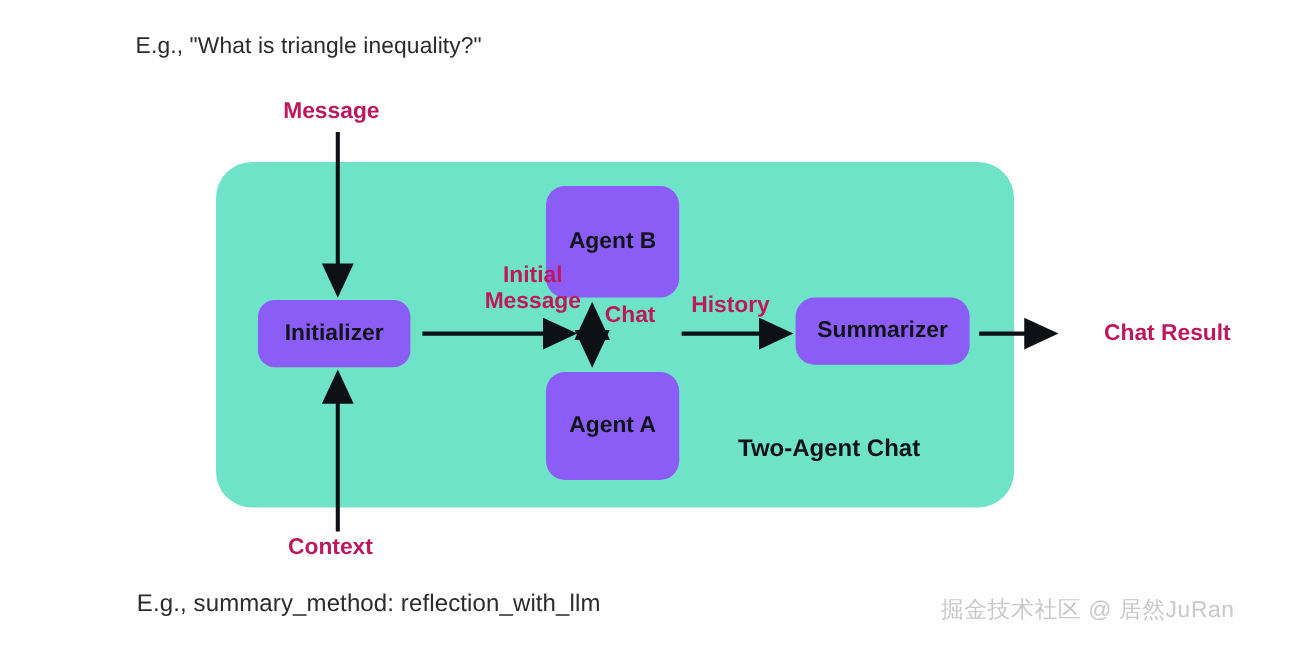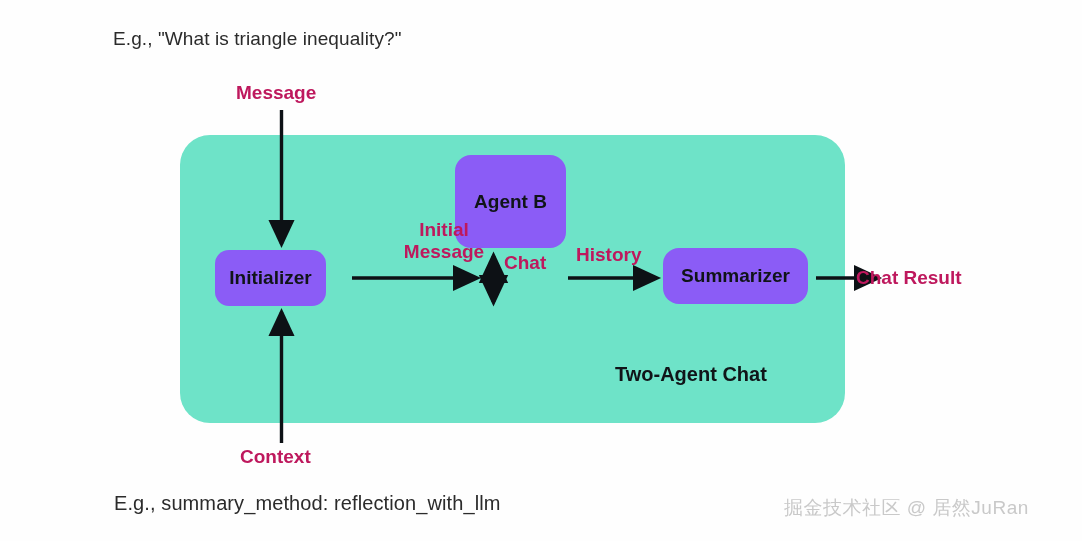--- a/index.html
+++ b/index.html
@@ -58,40 +58,40 @@
     background: #8b5cf6;
     border-radius: 14px;
     display: flex;
     align-items: center;
     justify-content: center;
     color: #101418;
     font-size: 19px;
     font-weight: 700;
     white-space: nowrap;
   }
-  #node-initializer { left: 215px; top: 250px; width: 111px; height: 56px; }
+  #node-initializer { left: 215px; top: 250px; width: 127px; height: 56px; }
   #node-agent-b     { left: 455px; top: 155px; width: 111px; height: 93px; border-radius: 16px; }
   #node-agent-a     { left: 455px; top: 310px; width: 111px; height: 90px; border-radius: 16px; }
   #node-summarizer  { left: 663px; top: 248px; width: 145px; height: 56px; border-radius: 16px; }
 
   
   .edge-label {
     position: absolute;
     color: #be185d;
     font-size: 19px;
     font-weight: 700;
     white-space: nowrap;
     text-align: center;
   }
   #label-message  { left: 236px; top: 82px; }
   #label-context  { left: 240px; top: 446px; }
   #label-initial  { left: 358px; top: 219px; width: 92px; line-height: 1.18; margin-left: 40px; }
   #label-chat     { left: 504px; top: 252px; }
   #label-history  { left: 576px; top: 244px; }
-  #label-result   { left: 856px; top: 267px; }
+  #label-result   { left: 920px; top: 267px; }
 
   
   #edges {
     position: absolute;
     left: 0;
     top: 0;
     width: 1082px;
     height: 541px;
     pointer-events: none;
   }
@@ -149,20 +149,21 @@
 
     <g>
       <line x1="816" y1="278" x2="878" y2="278" stroke="#0d1115" stroke-width="3.4" marker-end="url(#ah)"></line>
     </g>
   </svg>
 
   <div class="node" id="node-initializer">Initializer</div>
 
   <div class="node" id="node-agent-b">Agent B</div>
 
+  <div class="node" id="node-agent-a">Agent A</div>
 
   <div class="node" id="node-summarizer">Summarizer</div>
 
   <div class="edge-label" id="label-message">Message</div>
 
   <div class="edge-label" id="label-context">Context</div>
 
   <div class="edge-label" id="label-initial">
     <div>Initial</div>
     <div>Message</div>

